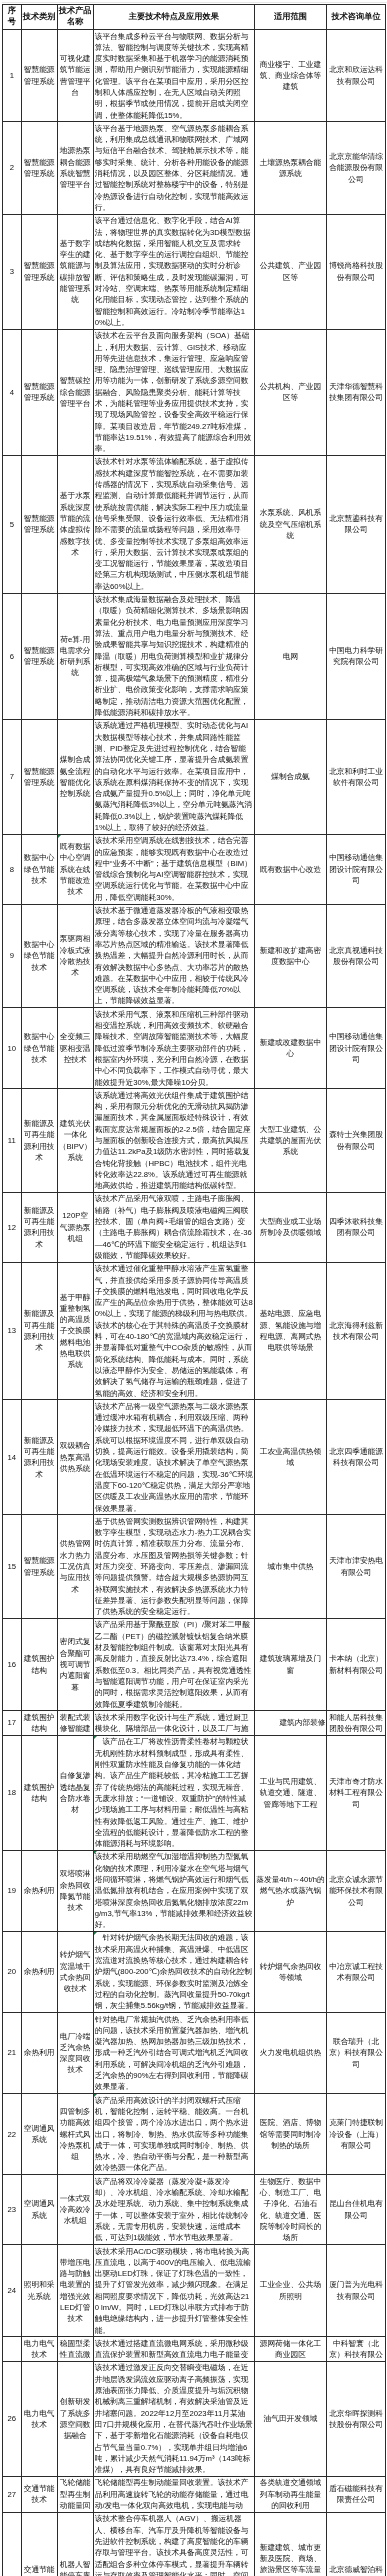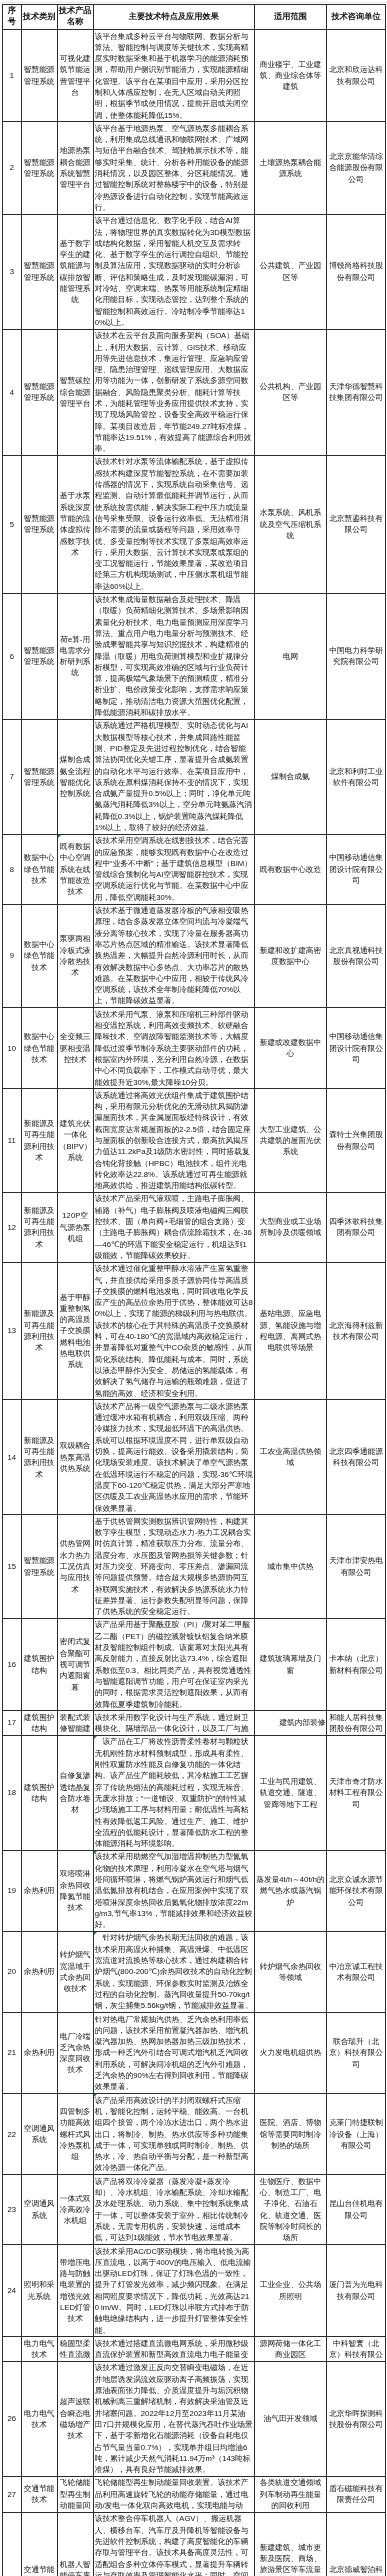--- a/index.html
+++ b/index.html
@@ -584,21 +584,21 @@
           </td>
         </tr>
         <tr>
           <td class="col-no">
             <div class="cell-inner">26</div>
           </td>
           <td class="col-category">
             <div class="cell-inner">电力电气技术</div>
           </td>
           <td class="col-product">
-            <div class="cell-inner">超声波联合瞬态电磁场增产技术</div>
+            <div class="cell-inner">创新研发了系统多源空间数据融合</div>
           </td>
           <td class="col-features">
             <div class="cell-inner">该技术通过激发正反向交替瞬变电磁场，在近井地层诱发涡流效应驱动离子高频振荡，实现原油表面张力降低、介质温度提升与垢沉积物机械剥离三重解堵机制，有效解决采油管及近井堵塞问题。2022年12月至2023年11月某油田7口井规模化应用，在替代蒸汽吞吐作业场景下，基于零新增化石能源消耗（设备自耗电仅占节气量当量0.7%），实现单井组日均增油6吨，累计减少天然气消耗11.94万m³（143吨标准煤），具有良好节能减排效果。</div>
           </td>
           <td class="col-scope">
             <div class="cell-inner">油气田开发领域</div>
           </td>
           <td class="col-provider">
             <div class="cell-inner">北京华晖探测科技股份有限公司</div>
           </td>

